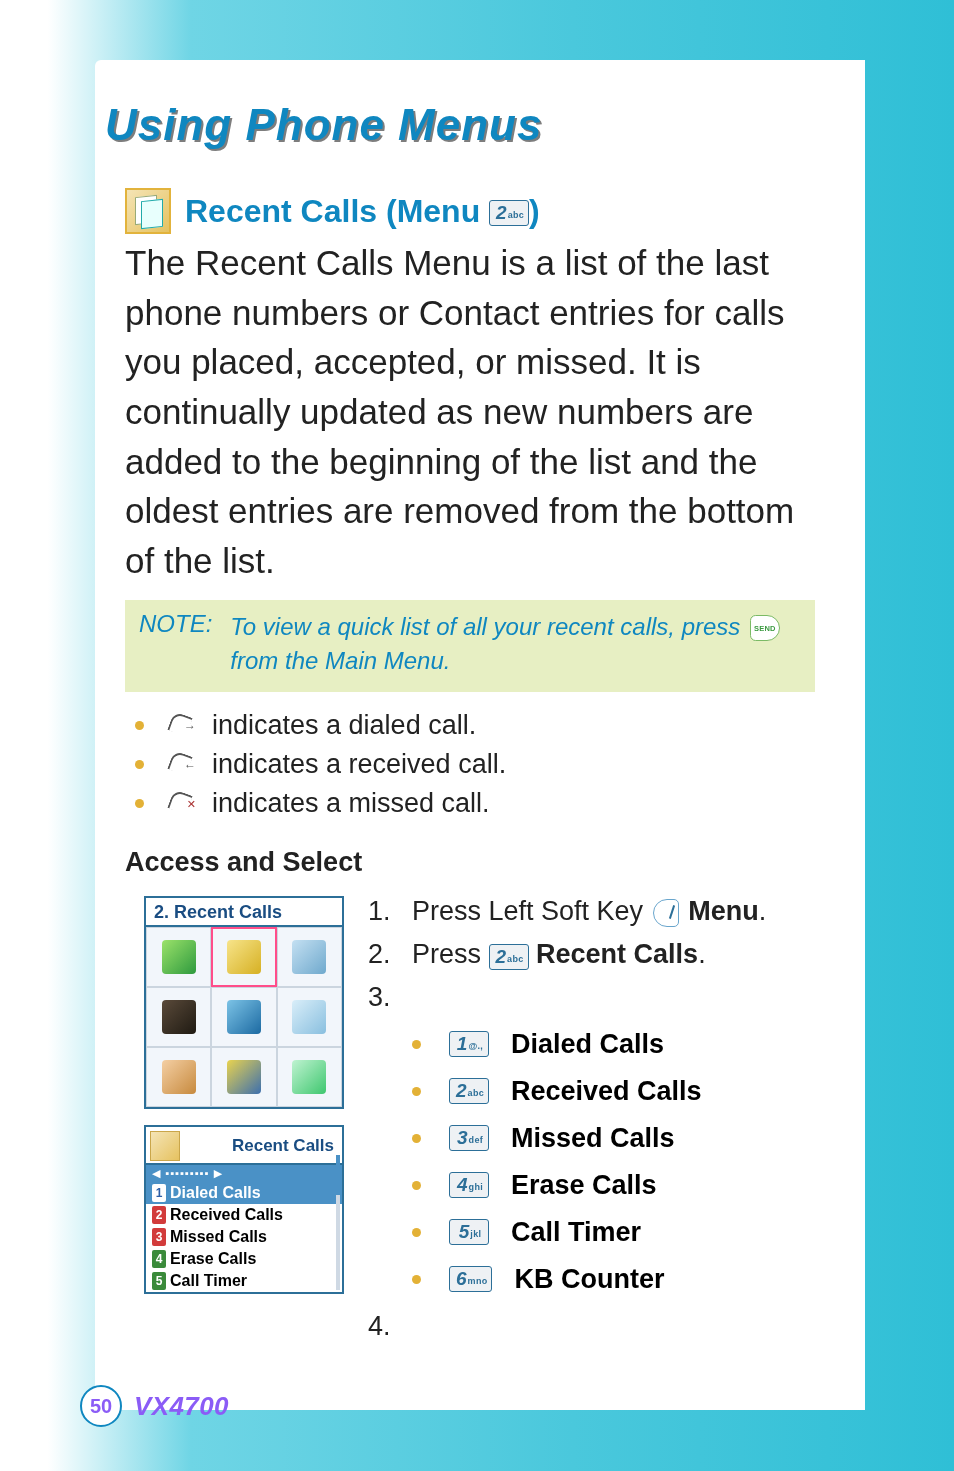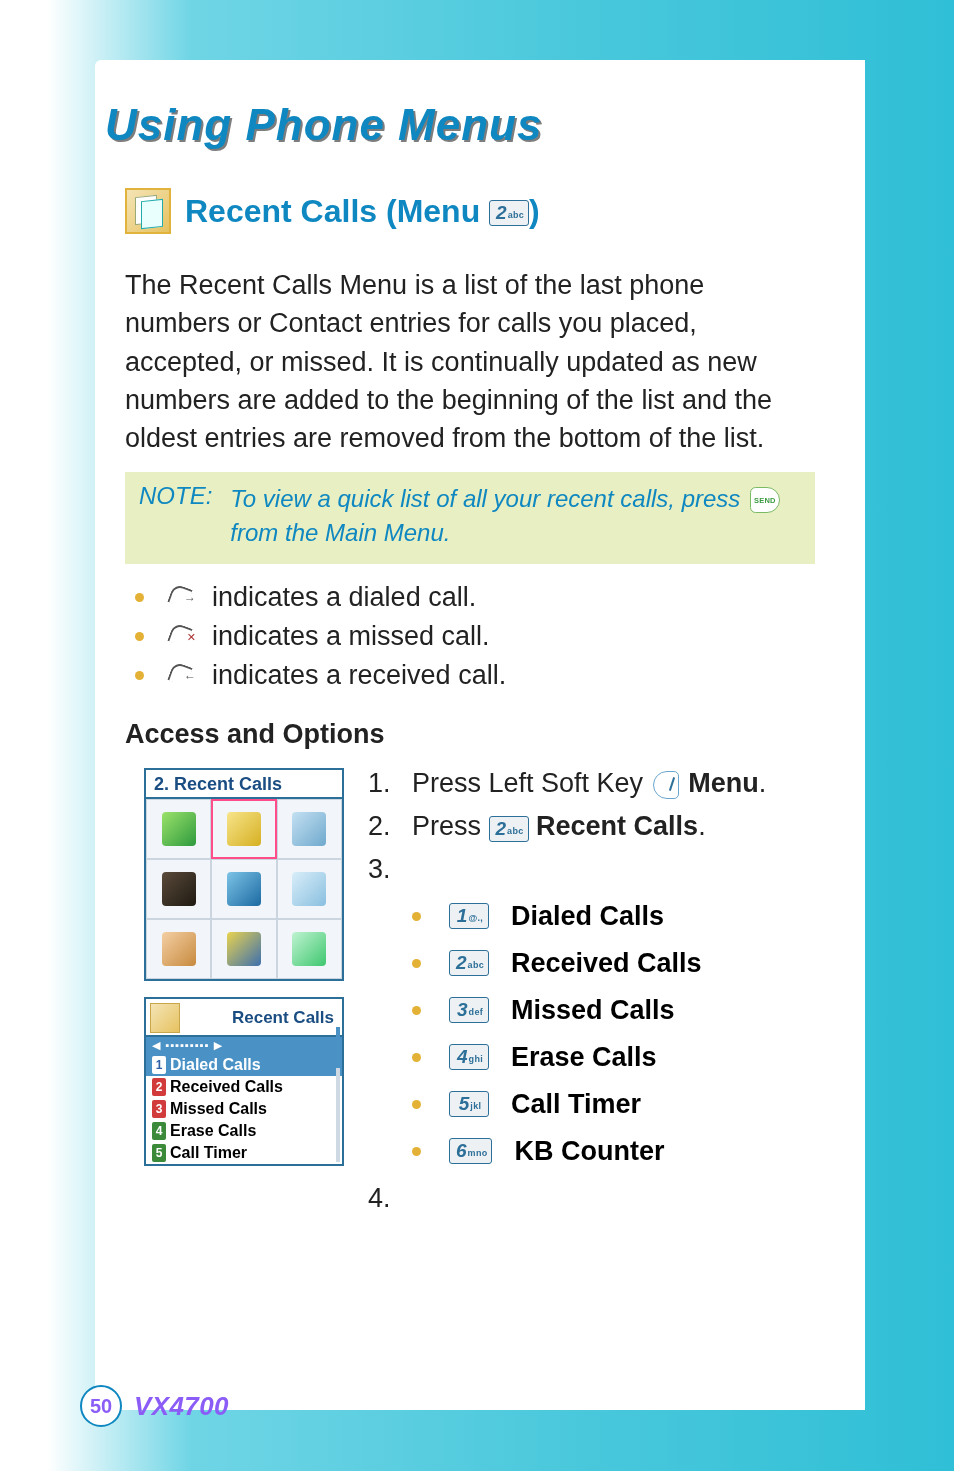--- a/index.html
+++ b/index.html
@@ -33,21 +33,21 @@
   .content {
     position: absolute;
     left: 125px;
     top: 188px;
     width: 710px;
   }
   .section-head {
     display: flex;
     align-items: center;
     gap: 14px;
-    margin-bottom: 32px;
+    margin-bottom: 4px;
   }
   .section-icon {
     width: 46px; height: 46px;
     border: 2px solid #e2b33c;
     background: linear-gradient(135deg,#f4e4b6,#e6c260);
     position: relative;
   }
   .section-icon::before {
     content:""; position:absolute; left:8px; top:6px; width:20px; height:26px;
     background:#fff; border:1px solid #9a7; transform: skewY(-6deg);
@@ -76,21 +76,21 @@
     background: #eef1f4;
     color: #2c6f98;
     font-style: italic;
     font-weight: 700;
     font-size: 19px;
     line-height: 24px;
     gap: 1px;
   }
   .key .sub { font-size: 9px; font-style: normal; font-weight: 600; letter-spacing: 0.3px; align-self: center; margin-top:4px; }
   .para {
-    font-size: 27px;
+    font-size: 35px;
     color: #222;
     line-height: 1.42;
     margin-bottom: 14px;
     max-width: 690px;
   }
   .note-box {
     background: #e7efc3;
     padding: 10px 14px 14px 14px;
     margin-bottom: 18px;
     max-width: 690px;
@@ -232,31 +232,31 @@
   </div>
 
   <div class="indicators">
     <div class="ind-row">
       <span class="bullet-o"></span>
       <span class="phone-ic dialed"></span>
       <span> indicates a dialed call.</span>
     </div>
     <div class="ind-row">
       <span class="bullet-o"></span>
+      <span class="phone-ic received"></span>
+      <span> indicates a received call.</span>
+    </div>
+    <div class="ind-row">
+      <span class="bullet-o"></span>
       <span class="phone-ic missed"></span>
       <span> indicates a missed call.</span>
     </div>
-    <div class="ind-row">
-      <span class="bullet-o"></span>
-      <span class="phone-ic received"></span>
-      <span> indicates a received call.</span>
-    </div>
   </div>
 
-  <div class="h3">Access and Options</div>
+  <div class="h3">Access and Select</div>
 
   <div class="cols">
     <div class="thumbs">
       <div class="grid-thumb">
         <div class="gt-title">2. Recent Calls</div>
         <div class="gt-grid">
           <div class="gt-cell">
               <div class="ic-a ic1"></div>
             </div>
           <div class="gt-cell hl">

